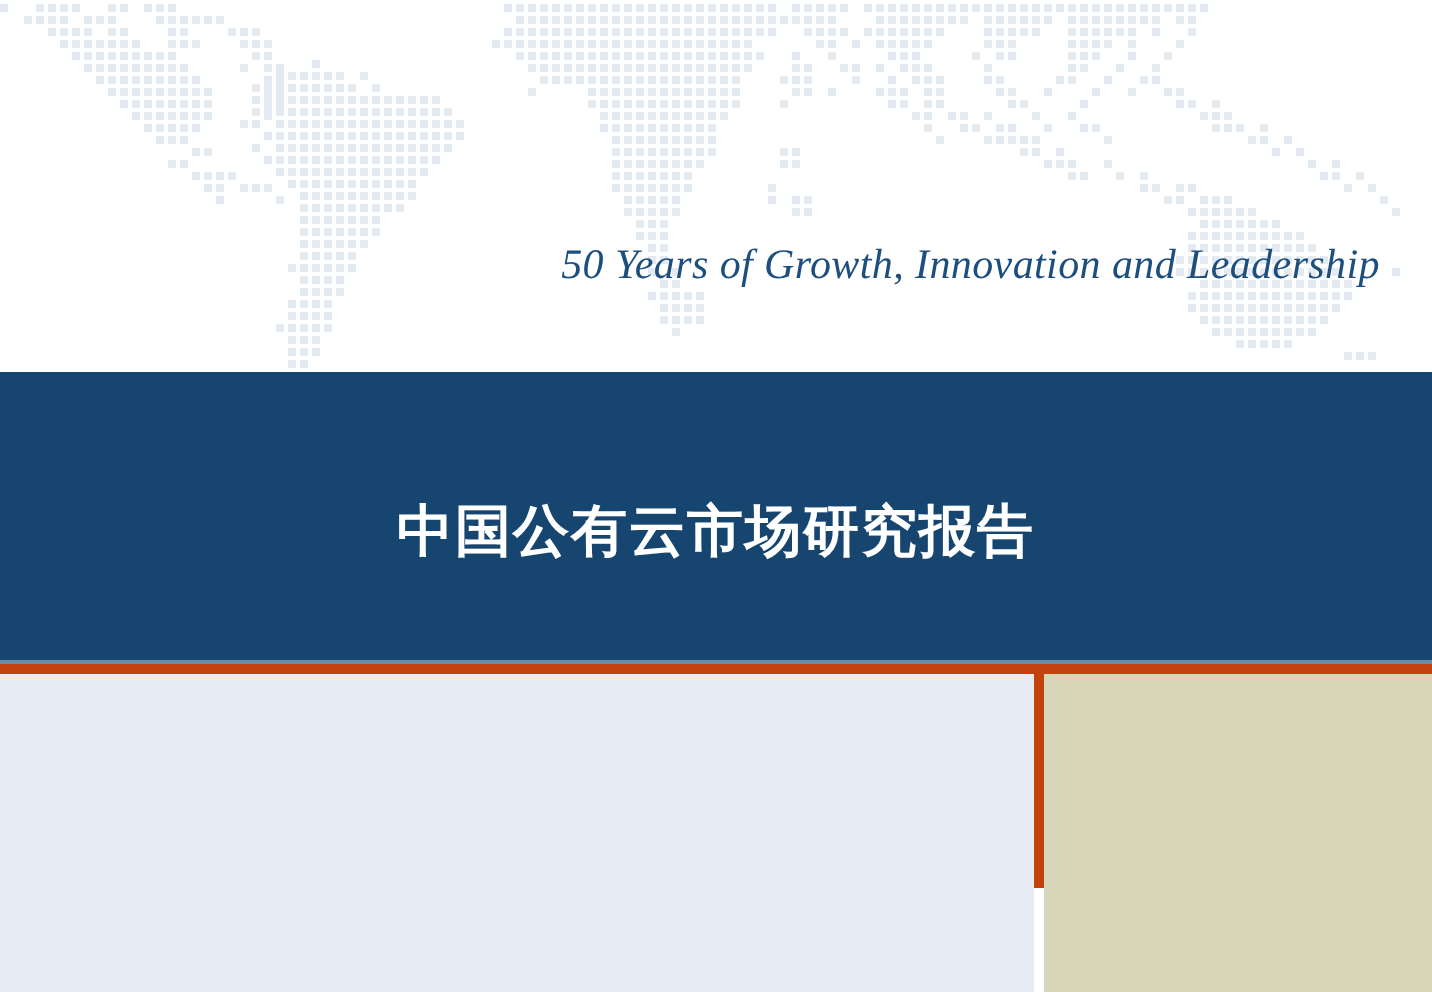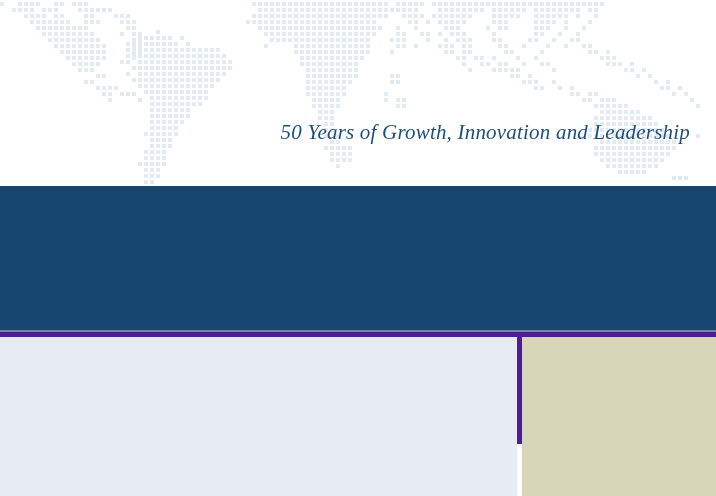--- a/index.html
+++ b/index.html
@@ -11,21 +11,21 @@
     width: 716px;
     height: 496px;
     overflow: hidden;
     font-family: "Liberation Sans", "DejaVu Sans", sans-serif;
   }
 
   #slide {
     position: relative;
     width: 716px;
     height: 444px;
-    background: #4c1d95;
+    background: #c2410c;
   }
 
   
   #header-band {
     position: absolute;
     left: 0;
     top: 0;
     width: 716px;
     height: 186px;
     background: #ffffff;
@@ -1125,17 +1125,18 @@
         <rect x="684" y="176" width="4" height="4"></rect>
       </g>
     </svg>
 
     <div id="tagline">50 Years of Growth, Innovation and Leadership</div>
   </div>
 
   <div id="title-band"></div>
   <div id="title-underline"></div>
 
+  <div id="slide-title">中国公有云市场研究报告</div>
 
   <div id="block-left"></div>
   <div id="block-right"></div>
 
 </div>
 
 </body></html>

